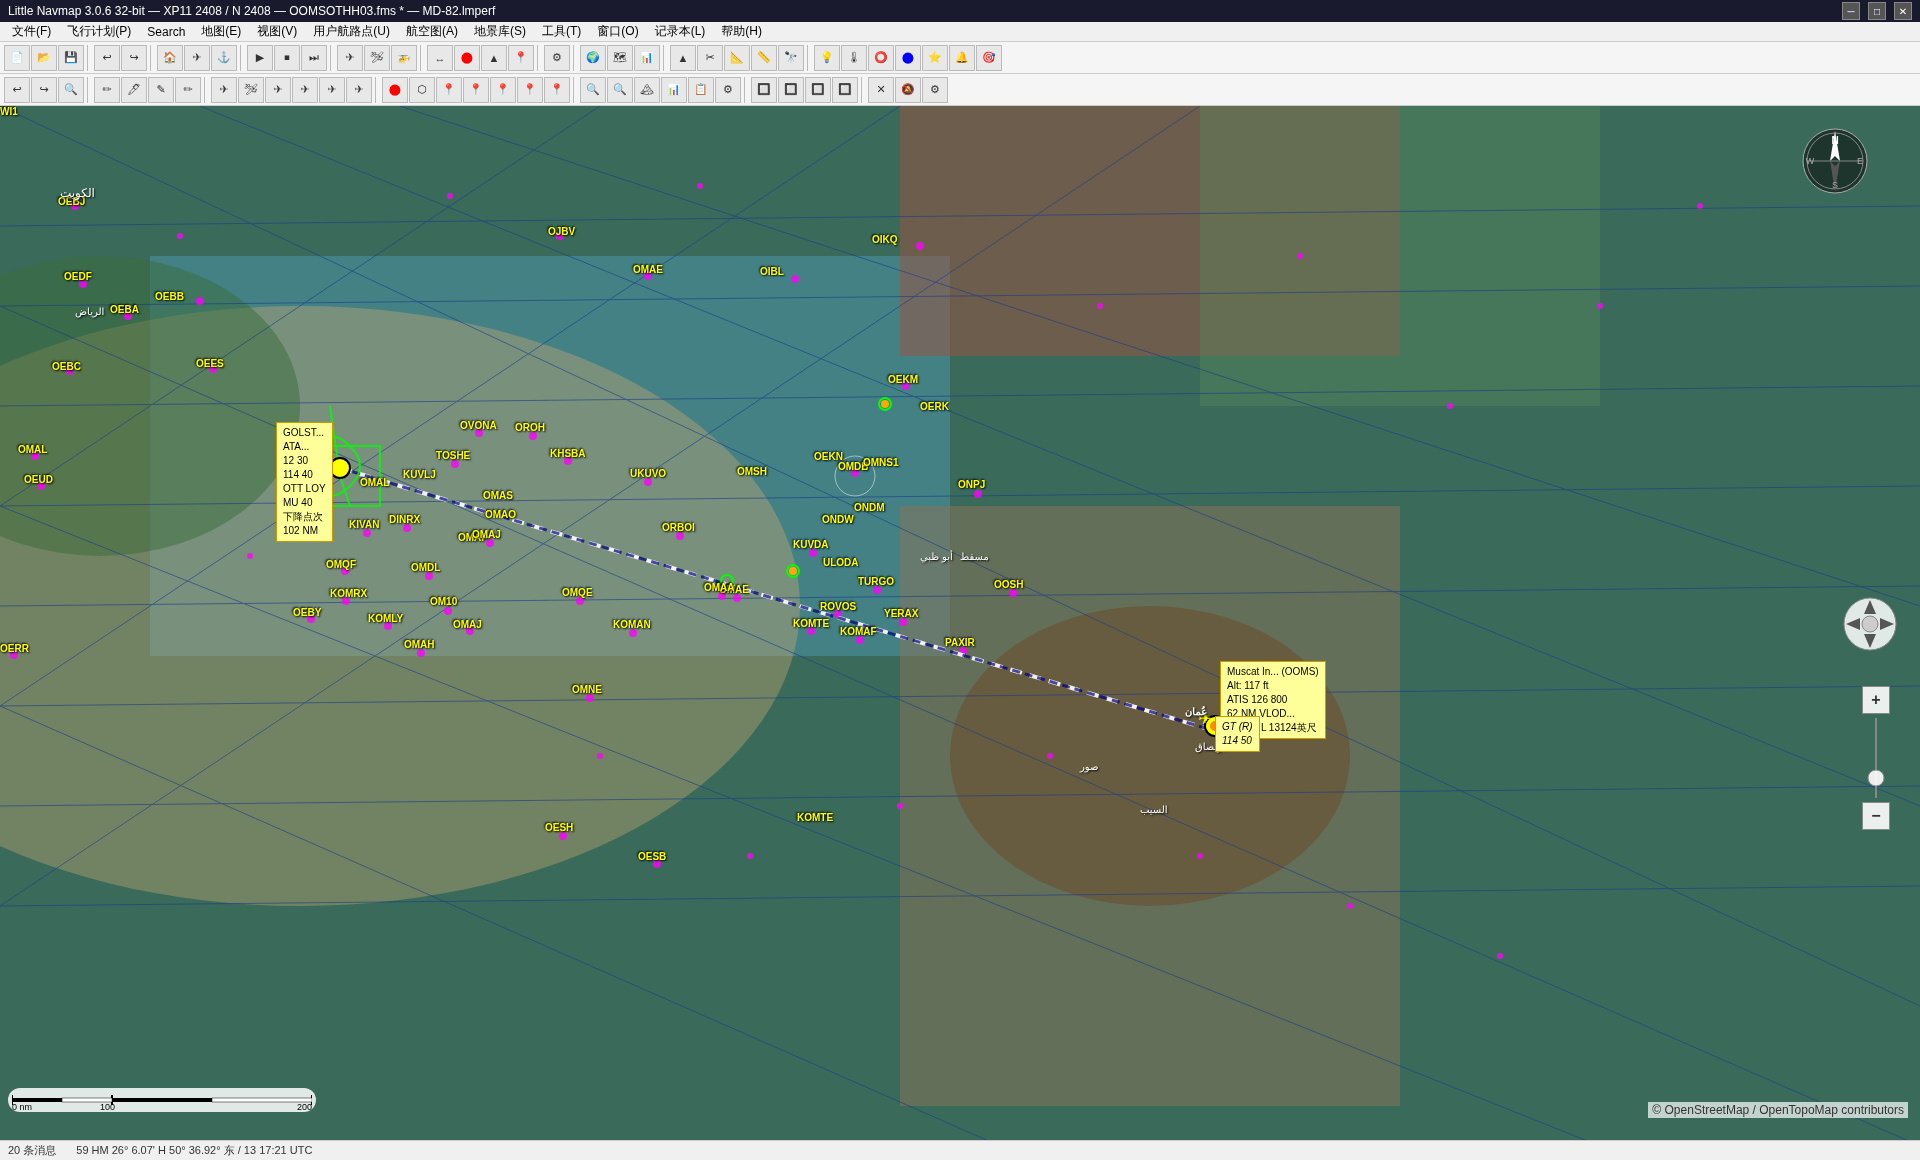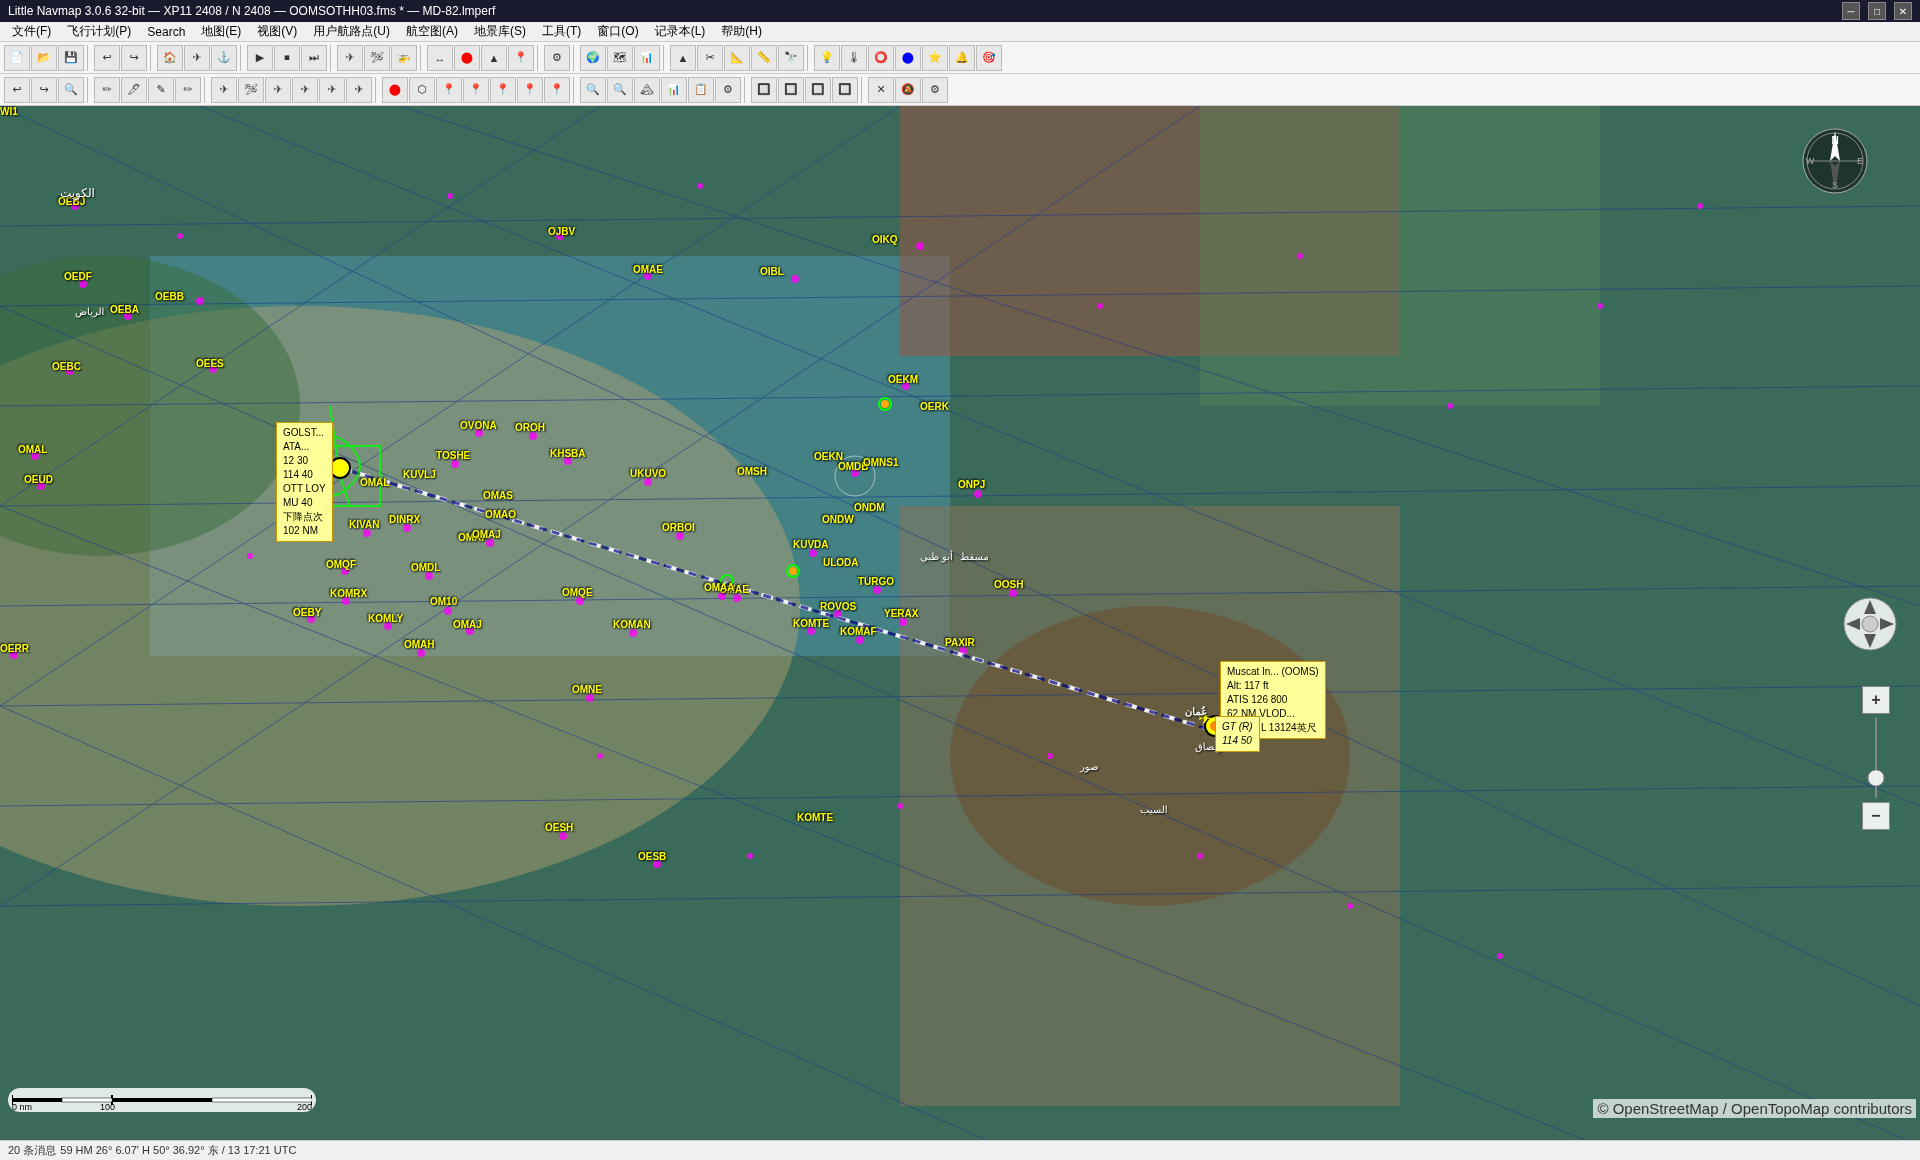--- a/index.html
+++ b/index.html
@@ -92,21 +92,21 @@
     
     #statusbar {
       height: 20px;
       background: #f0f0f0;
       border-top: 1px solid #ccc;
       display: flex;
       align-items: center;
       padding: 0 8px;
       font-size: 11px;
       color: #333;
-      gap: 4px;
+      gap: 20px;
       position: absolute;
       bottom: 0;
       left: 0;
       width: 1920px;
     }
 
     
     #scalebar {
       position: absolute;
       bottom: 28px;
@@ -189,22 +189,22 @@
       color: #000;
       white-space: nowrap;
       pointer-events: none;
       line-height: 1.4;
     }
 
     
     #attribution {
       position: absolute;
       bottom: 22px;
-      right: 4px;
-      font-size: 15px;
+      right: 12px;
+      font-size: 12px;
       color: #333;
       background: rgba(255,255,255,0.7);
       padding: 1px 4px;
     }
   </style>
 </head>
 <body>
 
 <div id="titlebar">
   <span>Little Navmap 3.0.6 32-bit — XP11 2408 / N 2408 — OOMSOTHH03.fms * — MD-82.lmperf</span>

